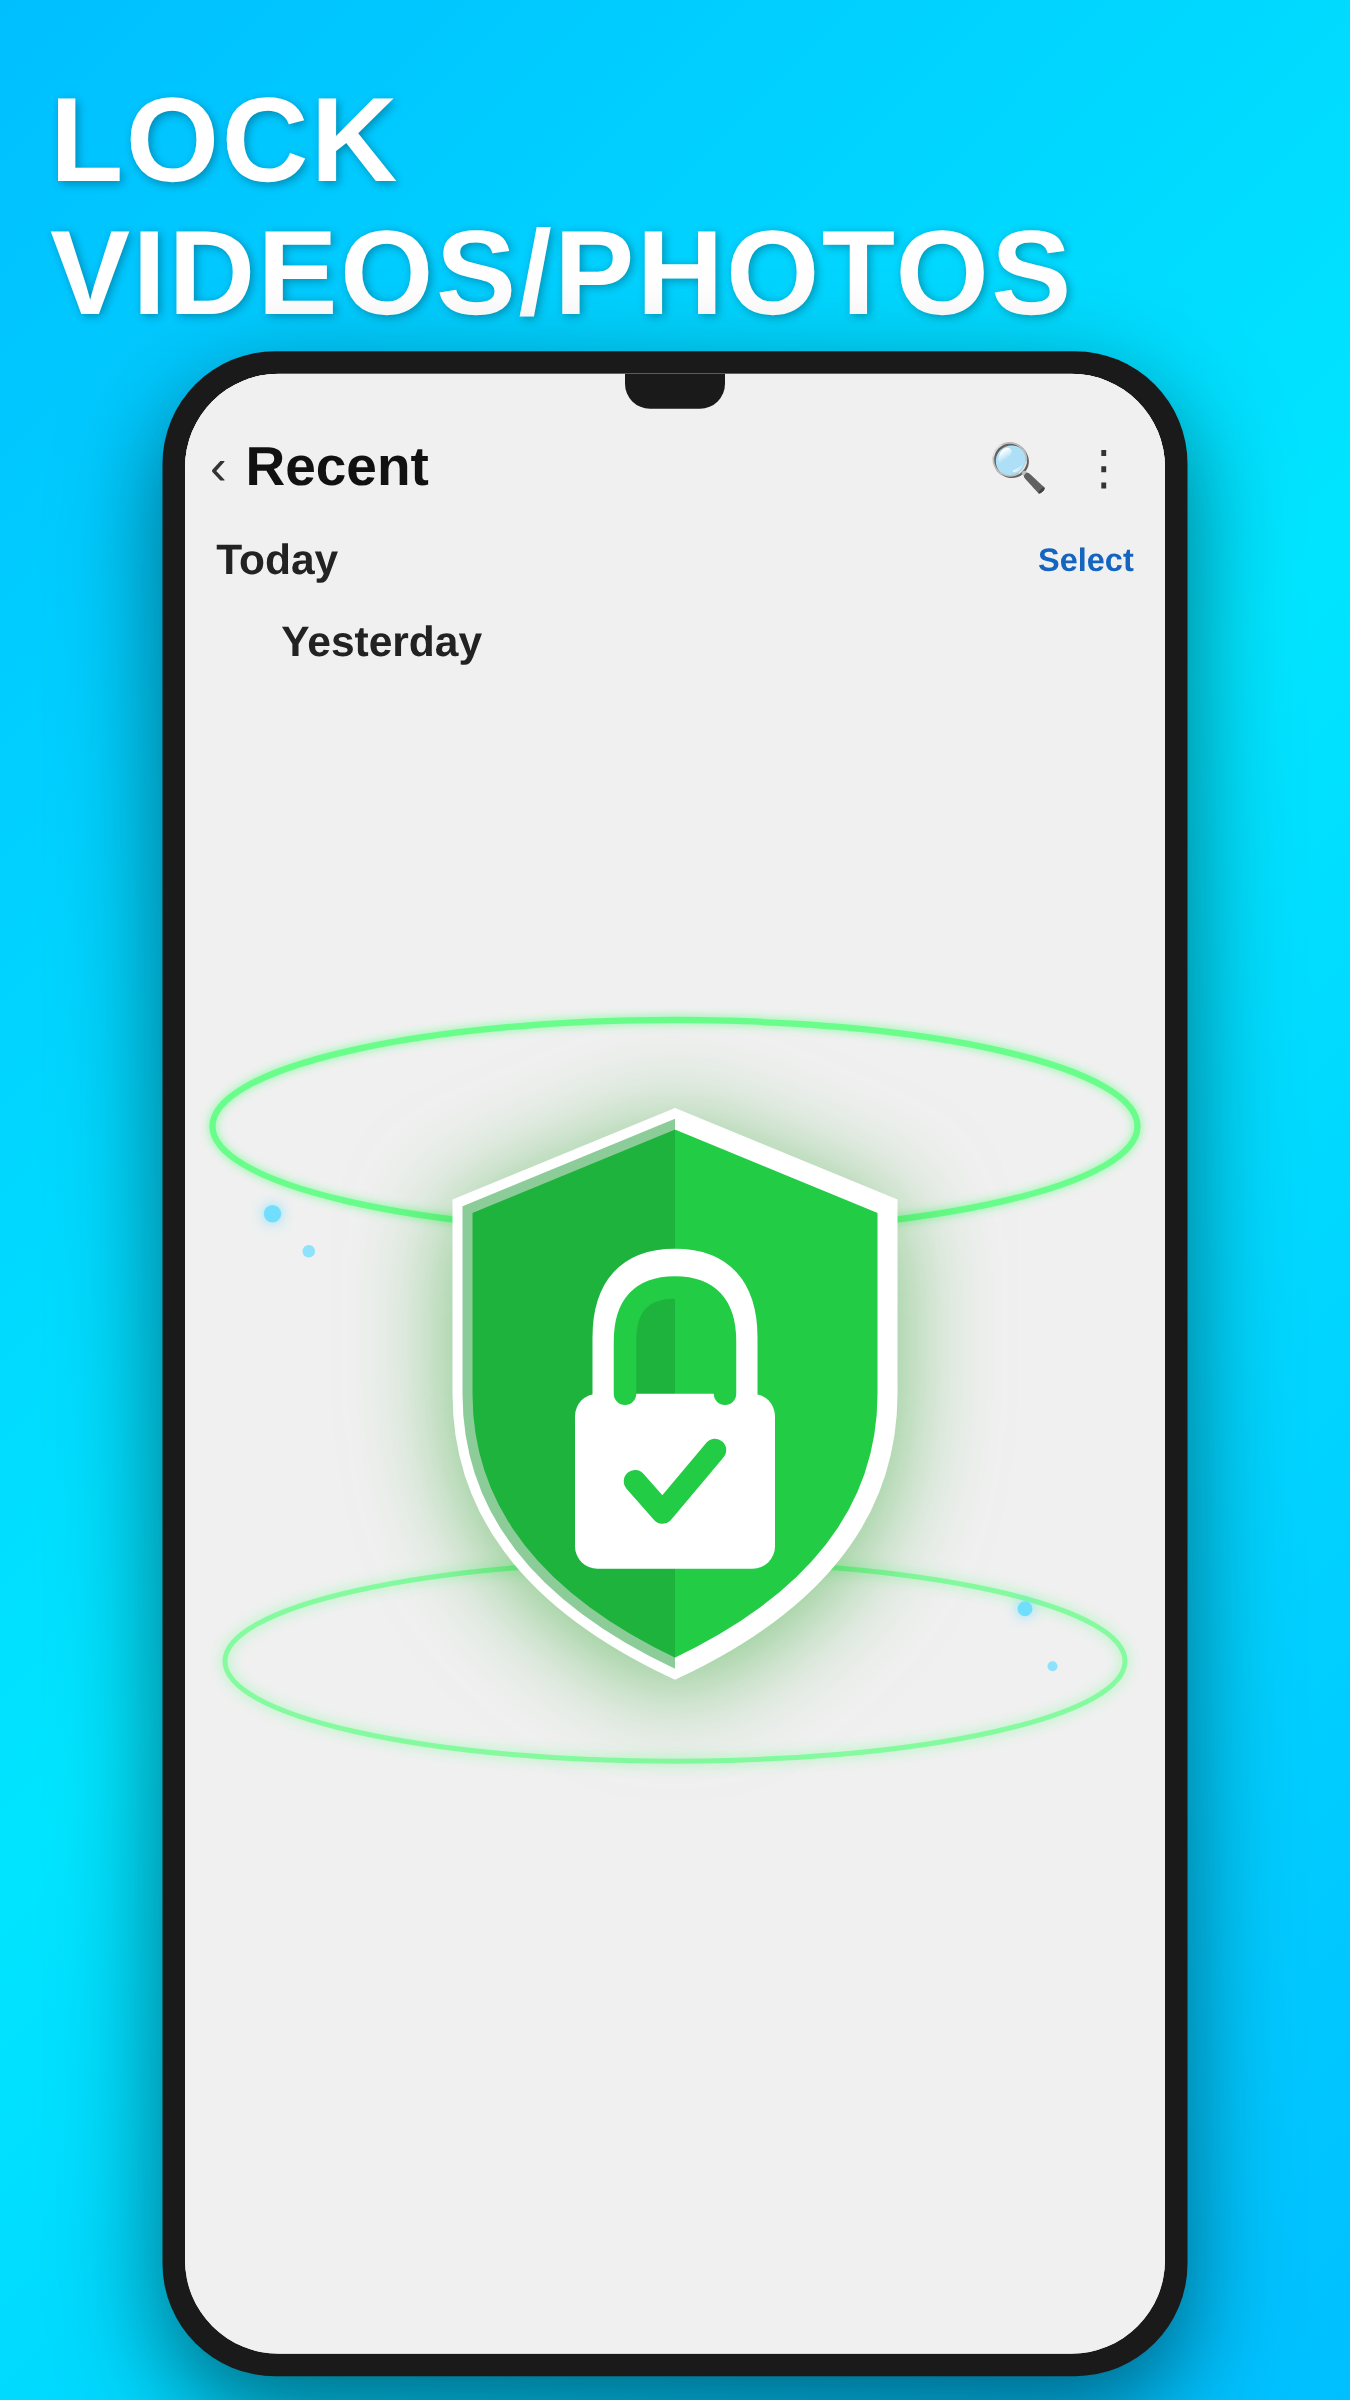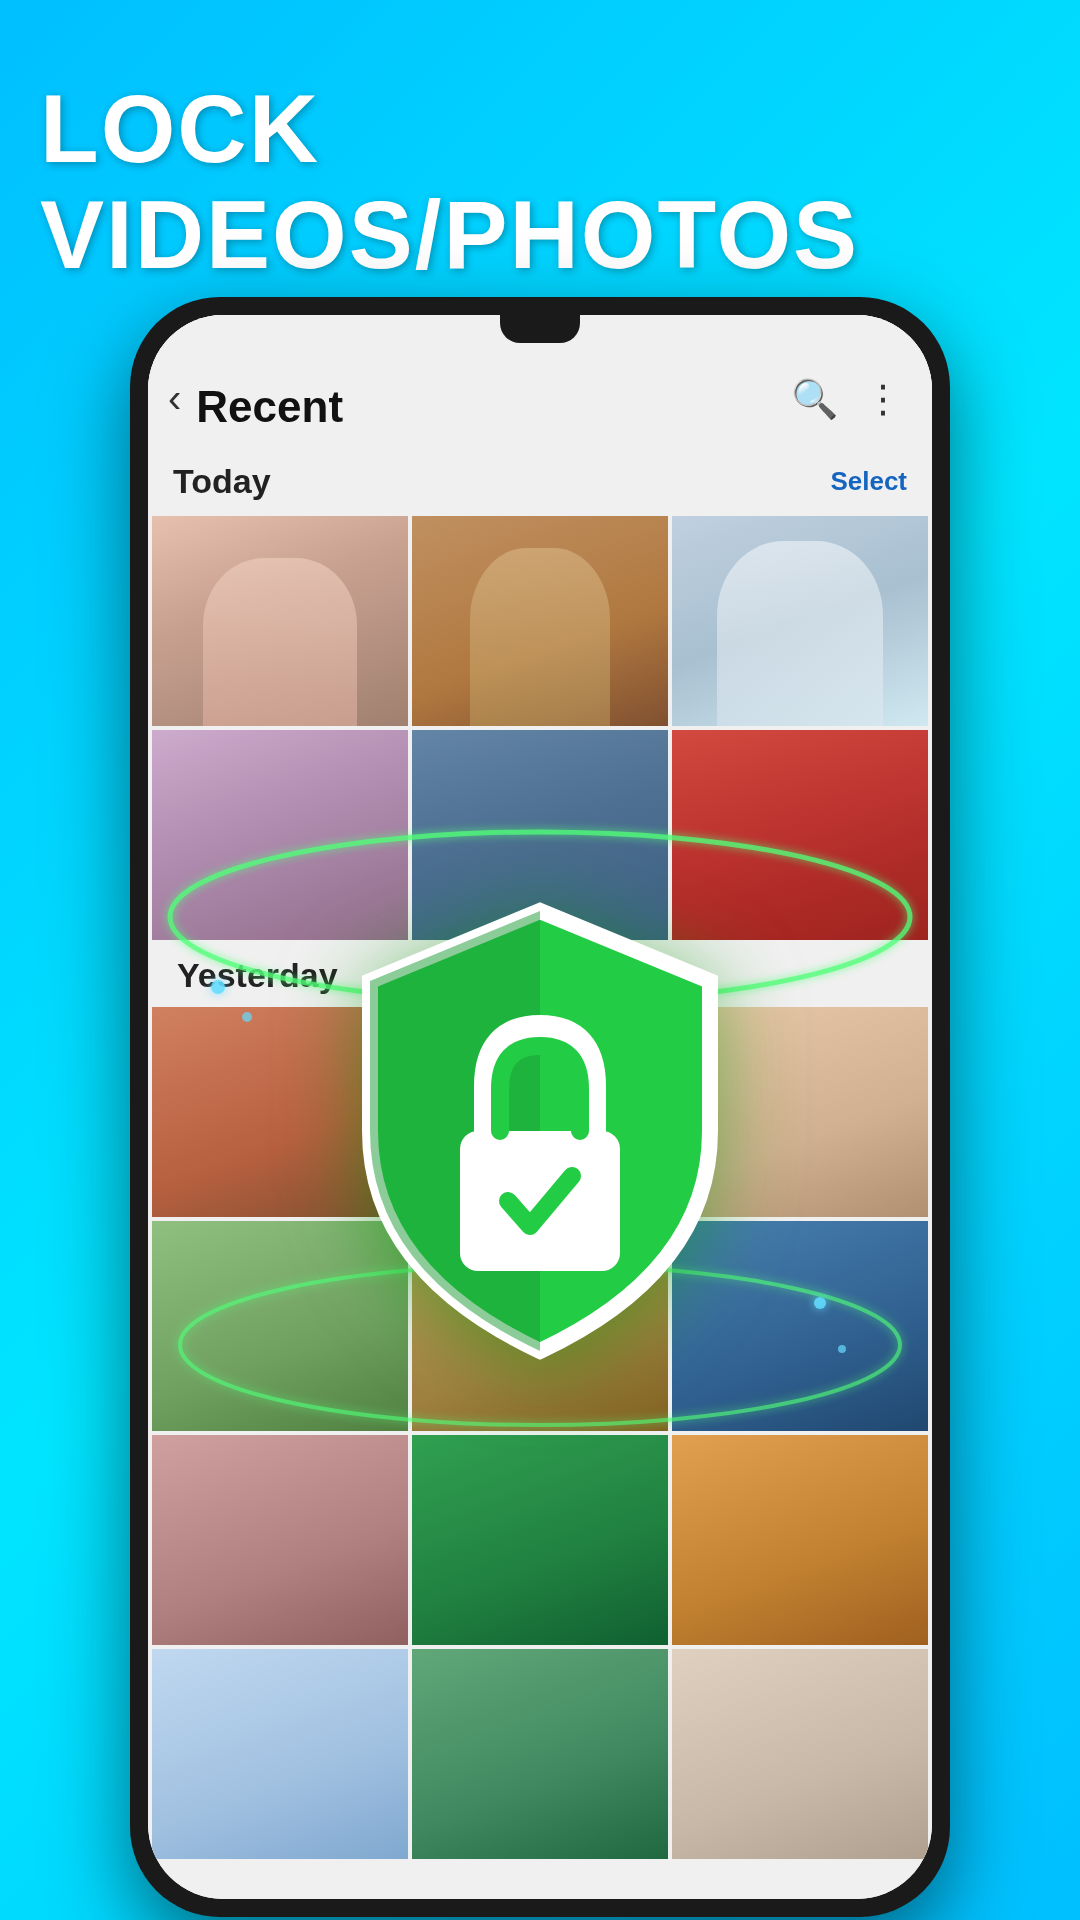--- a/index.html
+++ b/index.html
@@ -10,21 +10,21 @@
       overflow: hidden;
       background: linear-gradient(135deg, #00bfff 0%, #00e5ff 50%, #00bfff 100%);
       font-family: 'Arial', sans-serif;
       display: flex;
       flex-direction: column;
       align-items: center;
     }
 
     .header-text {
       width: 100%;
-      padding: 76px 40px 30px 40px;
+      padding: 60px 40px 30px 40px;
       text-align: left;
     }
 
     .header-text h1 {
       font-size: 96px;
       font-weight: 900;
       color: white;
       text-shadow: 2px 2px 8px rgba(0,0,0,0.3);
       letter-spacing: 2px;
       line-height: 1.1;
@@ -98,21 +98,20 @@
       color: #333;
       margin-right: 15px;
       cursor: pointer;
     }
 
     .toolbar-title {
       font-size: 44px;
       font-weight: 700;
       color: #111;
       flex: 1;
-      margin-top: 17px;
     }
 
     .toolbar-icons {
       display: flex;
       gap: 25px;
       align-items: center;
     }
 
     .toolbar-icon {
       font-size: 38px;
@@ -137,25 +136,26 @@
     .select-btn {
       font-size: 26px;
       color: #1565C0;
       font-weight: 600;
       cursor: pointer;
     }
 
     
     .photo-grid {
       display: flex;
-      flex-direction: column;
+      flex-direction: row;
       gap: 4px;
       padding: 0 4px;
       flex: 1;
       overflow: hidden;
+      margin-left: 24px;
     }
 
     .photo-row {
       display: flex;
       gap: 4px;
     }
 
     .photo-cell {
       flex: 1;
       height: 210px;

